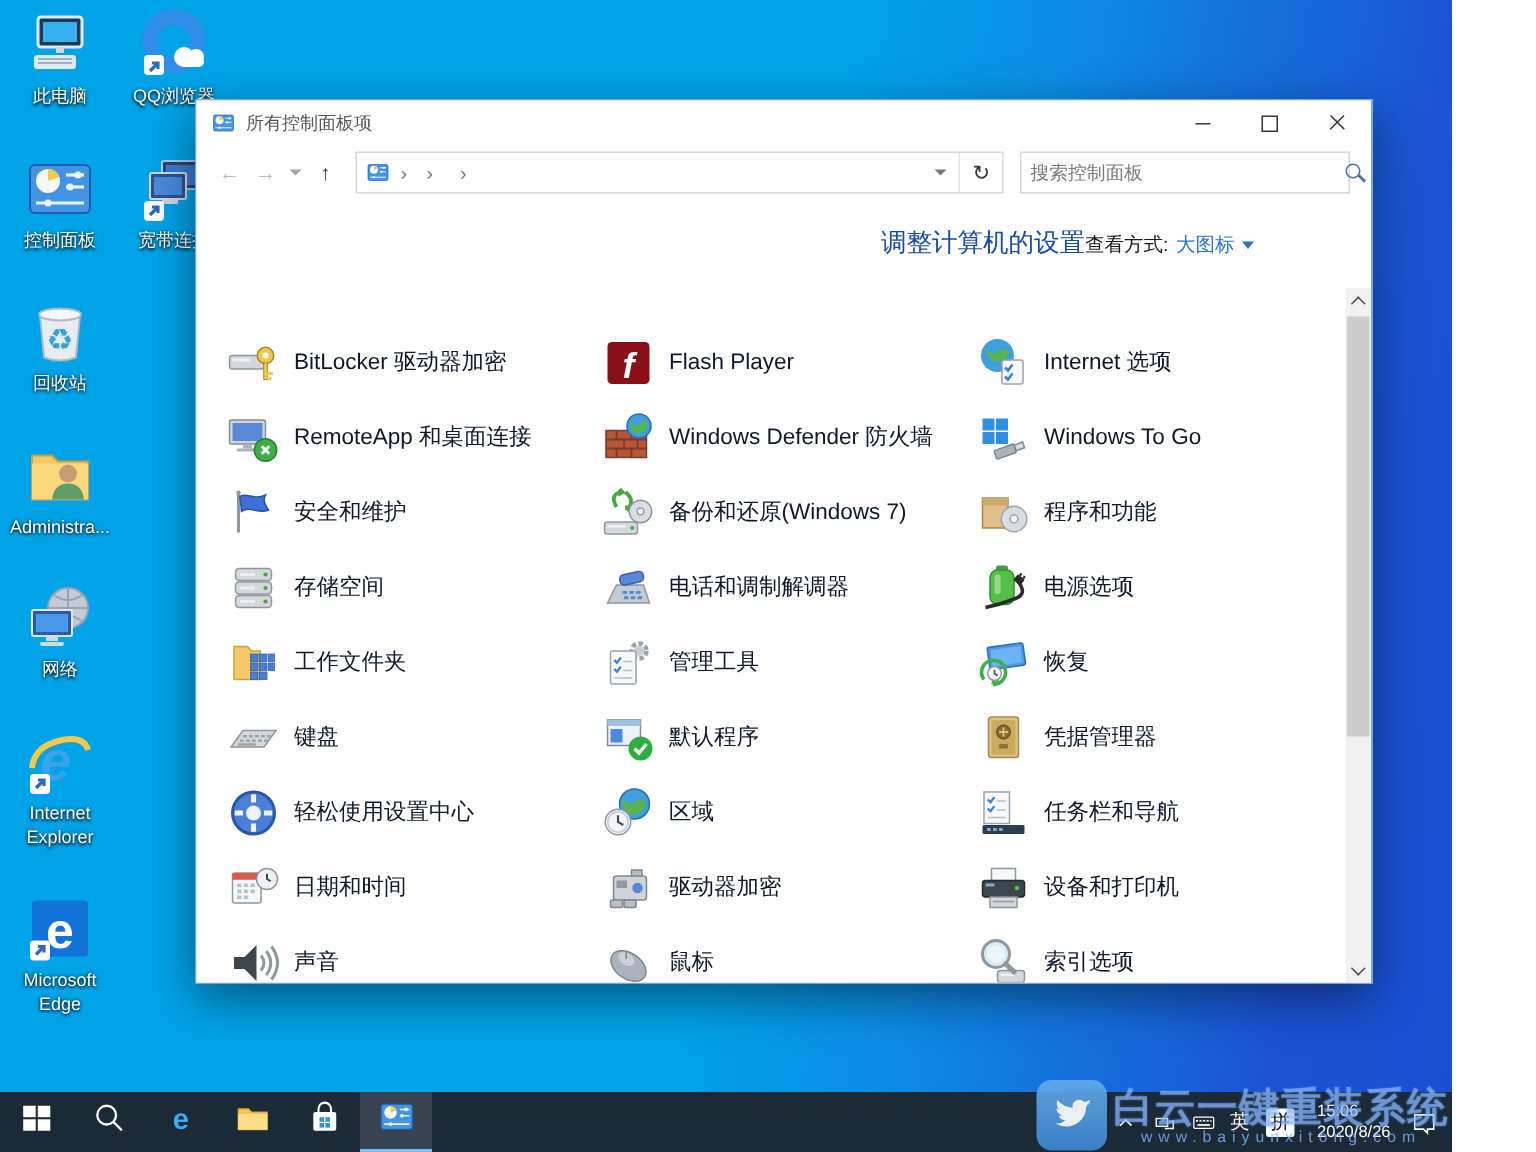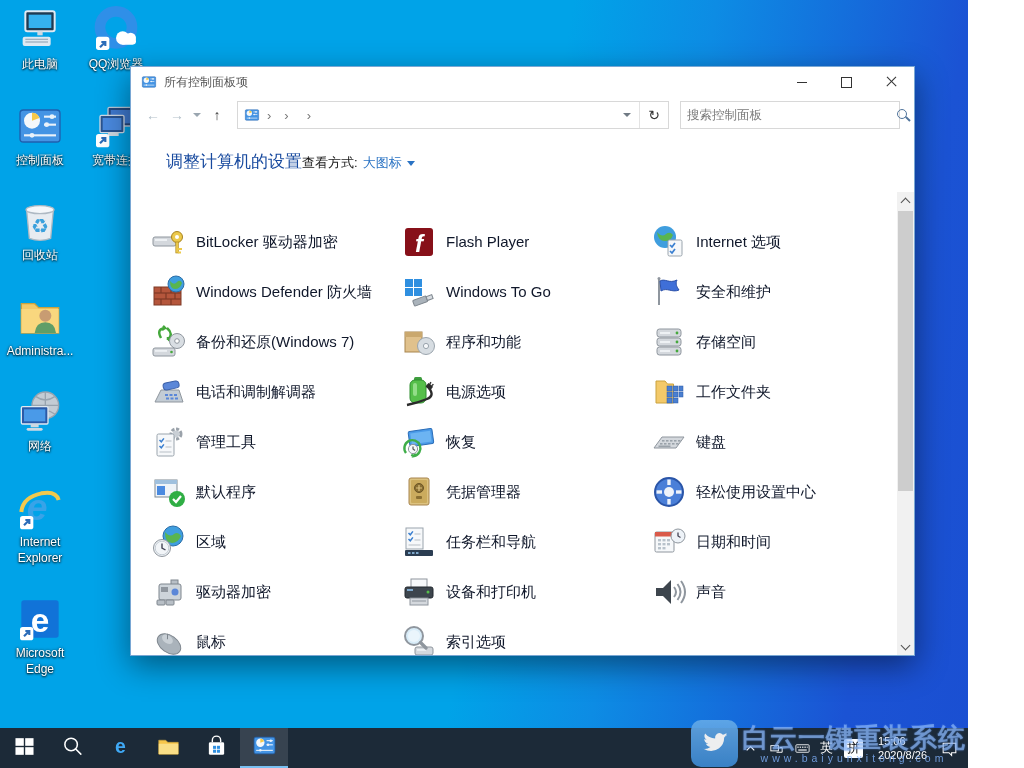--- a/index.html
+++ b/index.html
@@ -44,21 +44,21 @@
   .addr-refresh{height:100%;display:flex;align-items:center;border-left:1px solid #e3e3e3;padding:0 8px;cursor:pointer;}
   .addr-refresh::before{content:"↻";font-size:14px;color:#333;}
   .searchbox{width:218px;height:26px;margin-left:11px;border:1px solid #d8d8d8;display:flex;align-items:center;background:#fff;gap:42px;}
   .searchbox input{flex:1;border:0;outline:0;font-size:12.5px;color:#444;padding:0 6px;font-family:inherit;background:transparent;}
   .searchbox input::placeholder{color:#7a7a7a;opacity:1;}
   .mag{position:relative;width:15px;height:15px;margin-right:7px;flex:none;cursor:pointer;}
   .mag::before{content:"";position:absolute;left:1px;top:1px;width:8px;height:8px;border:1.6px solid #50749c;border-radius:50%;}
   .mag::after{content:"";position:absolute;left:9px;top:10.5px;width:6px;height:1.7px;background:#50749c;transform:rotate(45deg);}
   
   .content{position:absolute;left:0;right:0;top:66px;bottom:0;background:#fff;overflow:hidden;}
-  .content-header{display:flex;justify-content:flex-start;align-items:baseline;padding:17px 78px 0 35px;}
+  .content-header{display:flex;justify-content:flex-end;align-items:baseline;padding:17px 78px 0 35px;}
   .page-title{font-size:17px;color:#17499e;}
   .viewby{font-size:13px;color:#1a1a1a;display:flex;align-items:center;}
   .viewby .vb-value{color:#2a73c4;margin-left:5px;cursor:pointer;}
   .caret-down{width:0;height:0;border-left:4px solid transparent;border-right:4px solid transparent;border-top:5px solid #2a73c4;margin-left:5px;display:inline-block;}
   .items-grid{position:absolute;left:20px;top:84px;display:grid;grid-template-columns:250px 250px 250px;grid-auto-rows:50px;align-items:center;}
   .cp-item{display:flex;align-items:center;cursor:pointer;}
   .cp-icon{flex:none;display:flex;}
   .cp-icon svg{width:36px;height:36px;}
   .cp-label{margin-left:9px;font-size:15px;color:#0f172a;line-height:1.15;max-width:186px;}
   
@@ -331,20 +331,35 @@
           <div class="cp-item">
             <span class="cp-icon">
               <svg viewBox="0 0 36 36">
                 <circle cx="14" cy="13" r="11" fill="#3f9ede"></circle>
                 <path d="M6 8 q5 6 9 2 q4 -3 7 1 q-2 6 -8 6 q-7 0 -8 -9z" fill="#59b54f"></path>
                 <rect x="17" y="16" width="14" height="16" rx="1.5" fill="#f6f8fa" stroke="#9aa4ad"></rect>
                 <path d="M19 21 l2 2 l3 -4 M19 27 l2 2 l3 -4" stroke="#3a7fd0" stroke-width="1.7" fill="none"></path>
               </svg>
             </span>
             <span class="cp-label">Internet 选项</span>
+          </div>
+          <div class="cp-item">
+            <span class="cp-icon">
+              <svg viewBox="0 0 36 36">
+                <rect x="2" y="6" width="24" height="16" rx="1.5" fill="#cdd4da" stroke="#858e96"></rect>
+                <rect x="4" y="8" width="20" height="12" fill="#5b87d8"></rect>
+                <rect x="11" y="22" width="6" height="3" fill="#aab3bb"></rect>
+                <rect x="7" y="25" width="14" height="2" fill="#aab3bb"></rect>
+                <circle cx="26" cy="26" r="7.5" fill="#3fae49" stroke="#2a7f33"></circle>
+                <g transform="rotate(45 26 26)">
+                  <path d="M22.5 26 h7 M26 22.5 v7" stroke="#fff" stroke-width="2"></path>
+                </g>
+              </svg>
+            </span>
+            <span class="cp-label">RemoteApp 和桌面连接</span>
           </div>
           <div class="cp-item">
             <span class="cp-icon">
               <svg viewBox="0 0 36 36">
                 <rect x="3" y="13" width="27" height="18" fill="#b5563c" stroke="#7e3a26"></rect>
                 <g stroke="#7e3a26" stroke-width="1.2">
                   <line x1="3" y1="19" x2="30" y2="19"></line>
                   <line x1="3" y1="25" x2="30" y2="25"></line>
                   <line x1="10" y1="13" x2="10" y2="19"></line>
                   <line x1="20" y1="13" x2="20" y2="19"></line>

